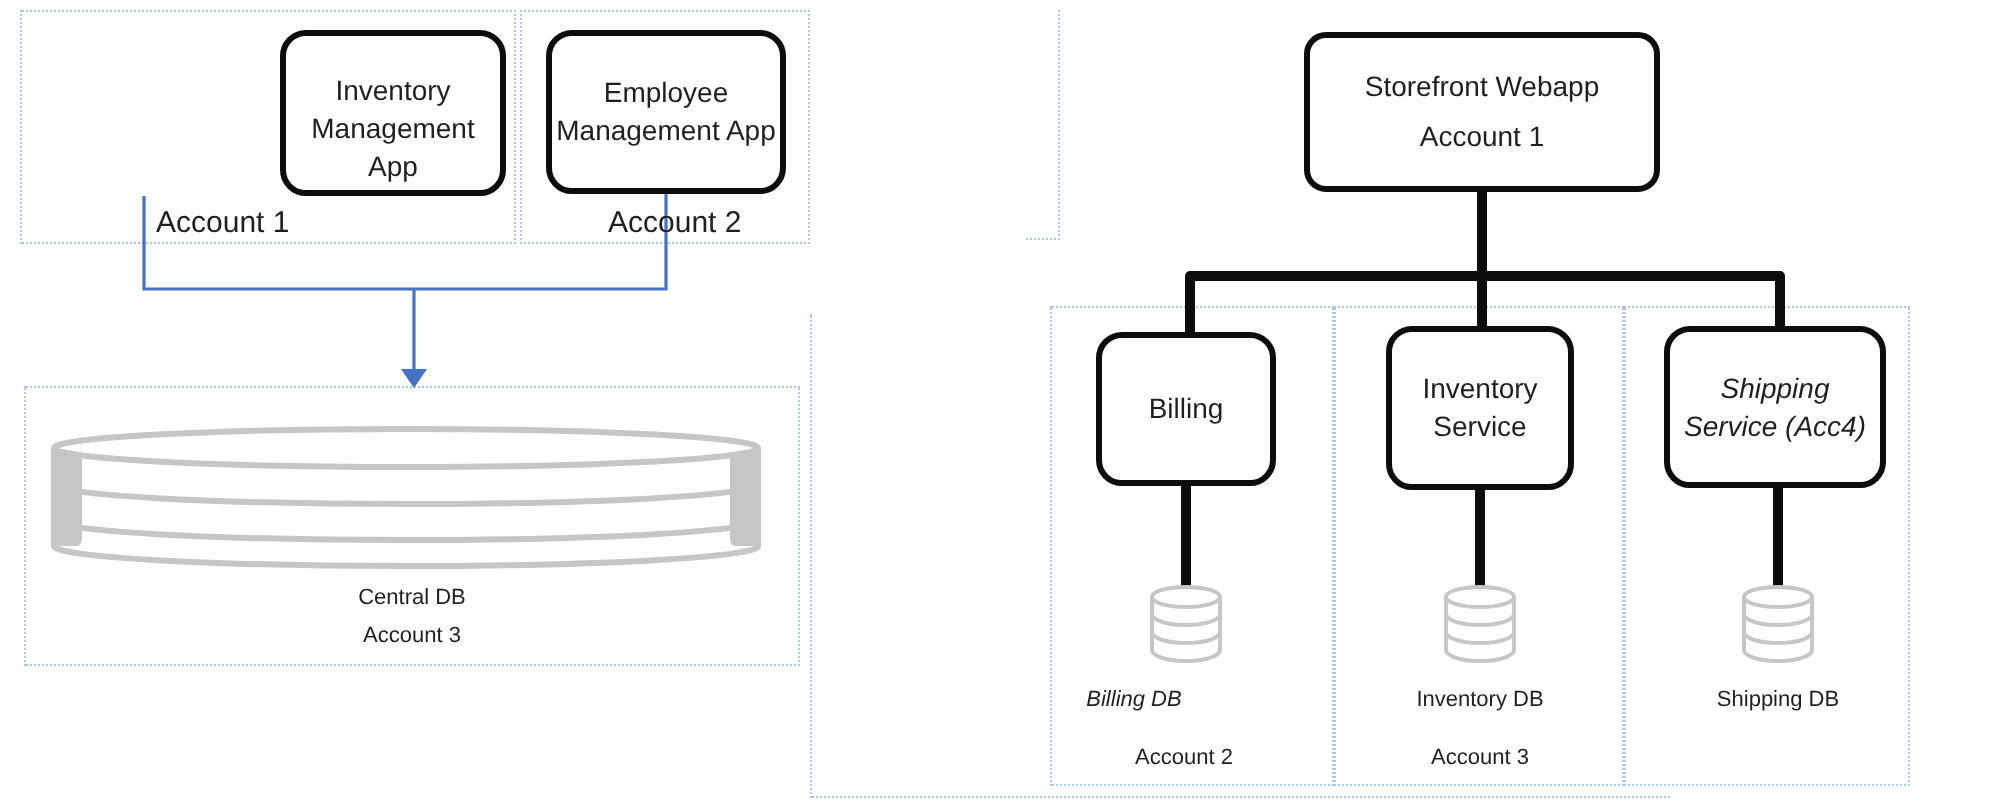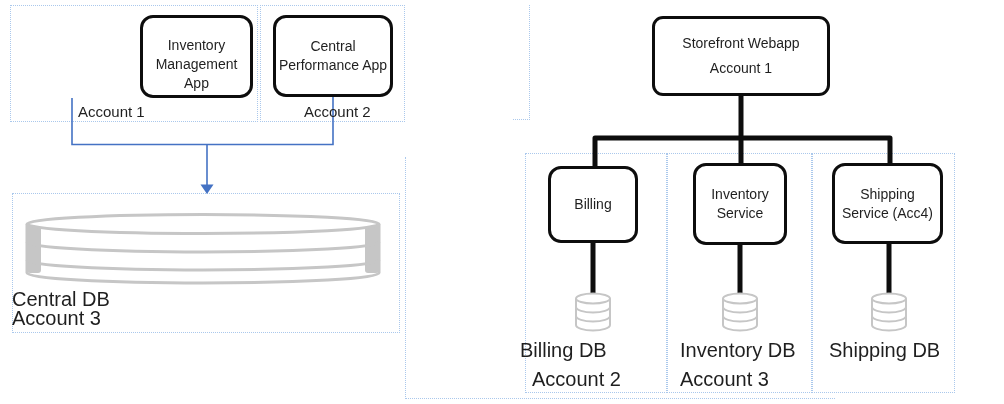--- a/index.html
+++ b/index.html
@@ -17,21 +17,21 @@
   }
   .dotted{position:absolute;border:1px dotted var(--dotted-blue);box-sizing:border-box;z-index:0;}
   .dotted-partial{position:absolute;box-sizing:border-box;z-index:0;}
   .node{
     position:absolute;box-sizing:border-box;background:#fff;
     border:3.5px solid var(--box-border);border-radius:13px;
     display:flex;align-items:center;justify-content:center;text-align:center;
     font-size:14px;line-height:19px;z-index:2;padding:2px;
   }
   .lbl{position:absolute;z-index:2;font-size:15px;white-space:nowrap;}
-  .lbl-center{position:absolute;z-index:2;font-size:20px;line-height:19px;text-align:left;}
+  .lbl-center{position:absolute;z-index:2;font-size:11px;line-height:19px;text-align:center;}
   svg.layer{position:absolute;left:0;top:0;z-index:1;}
   svg.icon{position:absolute;z-index:2;}
   .blue-line{stroke:var(--connector-blue);stroke-width:1.6;fill:none;}
   .blue-head{fill:var(--connector-blue);}
   .black-line{stroke:var(--connector-black);stroke-width:5;fill:none;stroke-linejoin:round;}
   .cyl-stroke{stroke:var(--cylinder-gray);fill:none;}
   .cyl-fill{fill:#fff;}
   .cyl-band{fill:var(--cylinder-gray);}
   .root-line{margin-bottom:6px;}
 </style>
@@ -60,21 +60,21 @@
     <path class="black-line" d="M595,166 V138 H890 V163"></path>
     <path class="black-line" d="M593,243 V293"></path>
     <path class="black-line" d="M740,245 V293"></path>
     <path class="black-line" d="M889,244 V293"></path>
   </svg>
 
   <div class="node" style="left:140px;top:15px;width:113px;height:83px;align-items:flex-end;">
     <span>Inventory Management App</span>
   </div>
   <div class="node" style="left:273px;top:15px;width:120px;height:82px;">
-    <span>Central Performance App</span>
+    <span>Employee Management App</span>
   </div>
 
   <div class="lbl" style="left:78px;top:103px;">Account 1</div>
   <div class="lbl" style="left:304px;top:103px;">Account 2</div>
 
   <svg class="icon" style="left:25px;top:213px;" width="356" height="72" viewBox="0 0 356 72">
     <path class="cyl-fill" d="M2,11 A176,10 0 0 1 354,11 L354,60 A176,10 0 0 1 2,60 Z"></path>
     <rect class="cyl-band" x="2" y="11" width="14" height="49" rx="3"></rect>
     <rect class="cyl-band" x="340" y="11" width="14" height="49" rx="3"></rect>
     <ellipse class="cyl-stroke cyl-fill" cx="178" cy="11" rx="176" ry="9.5" stroke-width="3"></ellipse>
@@ -91,21 +91,21 @@
     <div class="root-line">Storefront Webapp</div>
     <div>Account 1</div>
   </div>
 
   <div class="node" style="left:548px;top:166px;width:90px;height:77px;">
     <span>Billing</span>
   </div>
   <div class="node" style="left:693px;top:163px;width:94px;height:82px;">
     <span>Inventory Service</span>
   </div>
-  <div class="node" style="left:832px;top:163px;width:111px;height:81px;">
+  <div class="node" style="left:832px;top:163px;width:111px;height:81px;font-style:italic;">
     <span>Shipping Service (Acc4)</span>
   </div>
 
   <svg class="icon" style="left:574px;top:292px;" width="38" height="40" viewBox="0 0 38 40">
     <path class="cyl-fill cyl-stroke" d="M2,6.5 L2,33 A17,5.5 0 0 0 36,33 L36,6.5" stroke-width="2"></path>
     <ellipse class="cyl-fill cyl-stroke" cx="19" cy="6.5" rx="17" ry="5" stroke-width="2"></ellipse>
     <path class="cyl-stroke" d="M2,15 A17,5.5 0 0 0 36,15" stroke-width="2"></path>
     <path class="cyl-stroke" d="M2,24 A17,5.5 0 0 0 36,24" stroke-width="2"></path>
   </svg>
   <svg class="icon" style="left:721px;top:292px;" width="38" height="40" viewBox="0 0 38 40">
@@ -114,20 +114,20 @@
     <path class="cyl-stroke" d="M2,15 A17,5.5 0 0 0 36,15" stroke-width="2"></path>
     <path class="cyl-stroke" d="M2,24 A17,5.5 0 0 0 36,24" stroke-width="2"></path>
   </svg>
   <svg class="icon" style="left:870px;top:292px;" width="38" height="40" viewBox="0 0 38 40">
     <path class="cyl-fill cyl-stroke" d="M2,6.5 L2,33 A17,5.5 0 0 0 36,33 L36,6.5" stroke-width="2"></path>
     <ellipse class="cyl-fill cyl-stroke" cx="19" cy="6.5" rx="17" ry="5" stroke-width="2"></ellipse>
     <path class="cyl-stroke" d="M2,15 A17,5.5 0 0 0 36,15" stroke-width="2"></path>
     <path class="cyl-stroke" d="M2,24 A17,5.5 0 0 0 36,24" stroke-width="2"></path>
   </svg>
 
-  <div class="lbl-center" style="left:520px;top:341px;width:120px;">Billing DB</div>
+  <div class="lbl-center" style="left:507px;top:341px;width:120px;font-style:italic;">Billing DB</div>
   <div class="lbl-center" style="left:829px;top:341px;width:120px;">Shipping DB</div>
   <div class="lbl-center" style="left:680px;top:341px;width:120px;">Inventory DB</div>
 
   <div class="lbl-center" style="left:532px;top:370px;width:120px;">Account 2</div>
   <div class="lbl-center" style="left:680px;top:370px;width:120px;">Account 3</div>
 
 </div>
 
 </body></html>

